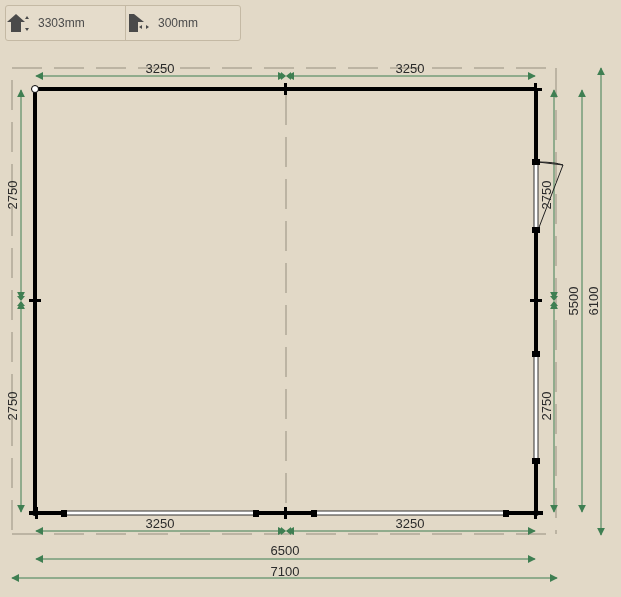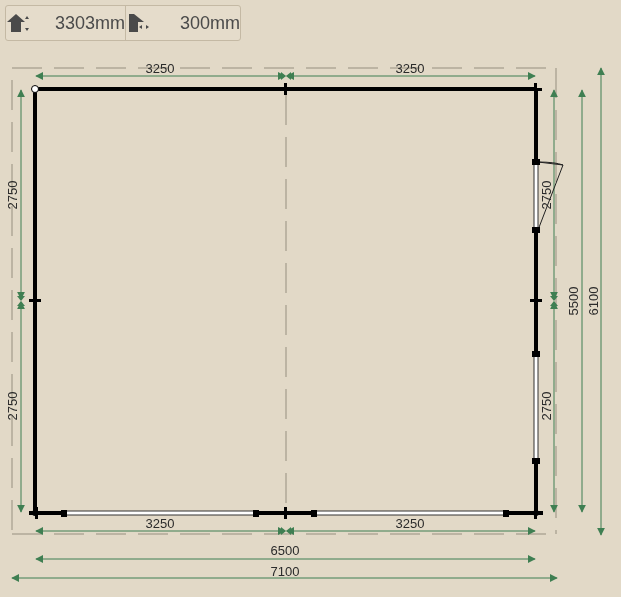--- a/index.html
+++ b/index.html
@@ -13,24 +13,24 @@
     .toolbar {
       position: absolute; left: 5px; top: 5px;
       height: 34px;
       display: flex;
       border: 1px solid #c4b9a4;
       border-radius: 3px;
       background: #e5dccb;
     }
     .tb-item {
       width: 120px; height: 34px;
-      display: flex; align-items: center; justify-content: space-between;
+      display: flex; align-items: center; justify-content: flex-start;
       gap: 8px;
       color: #4a4a4a;
-      font-size: 18px;
+      font-size: 12px;
       border-right: 1px solid #c4b9a4;
       box-sizing: border-box;
       cursor: pointer;
     }
     .tb-item:last-child { border-right: none; width: 114px; }
     .tb-icon { width: 24px; height: 20px; }
     svg.plan { position: absolute; left: 0; top: 0; }
     .dim-text { font-family: "Liberation Sans", sans-serif; font-size: 13px; fill: #2b2b2b; }
   </style>
 </head>

